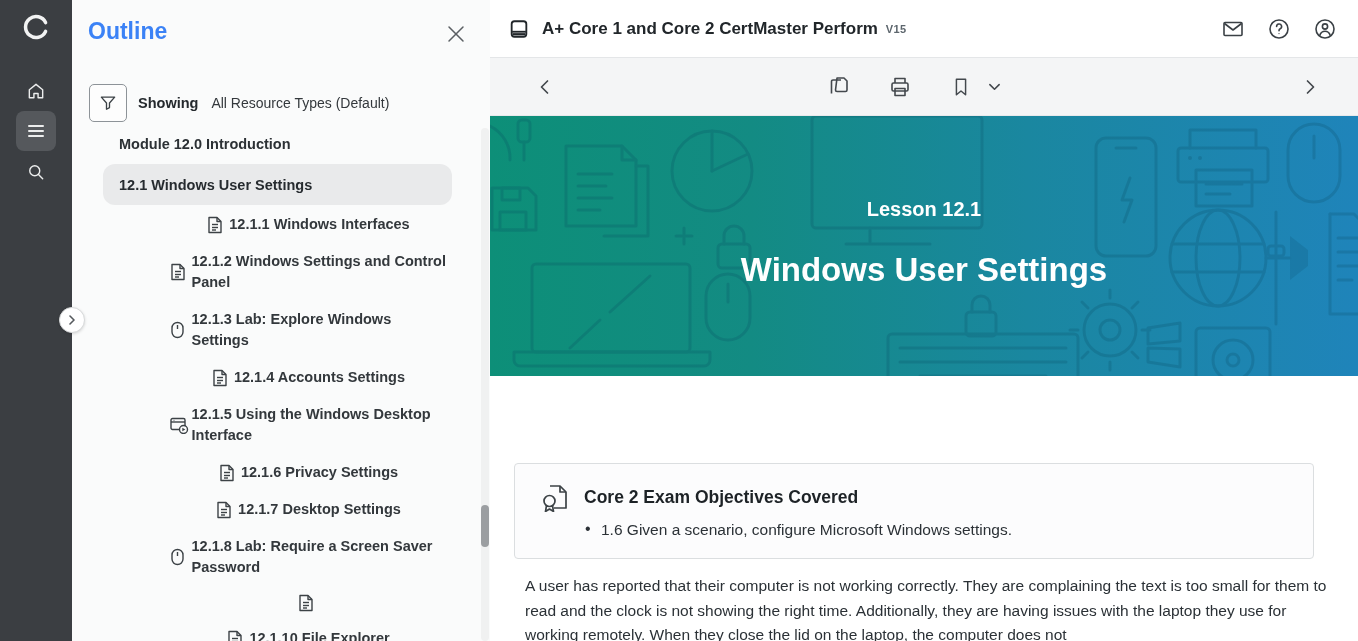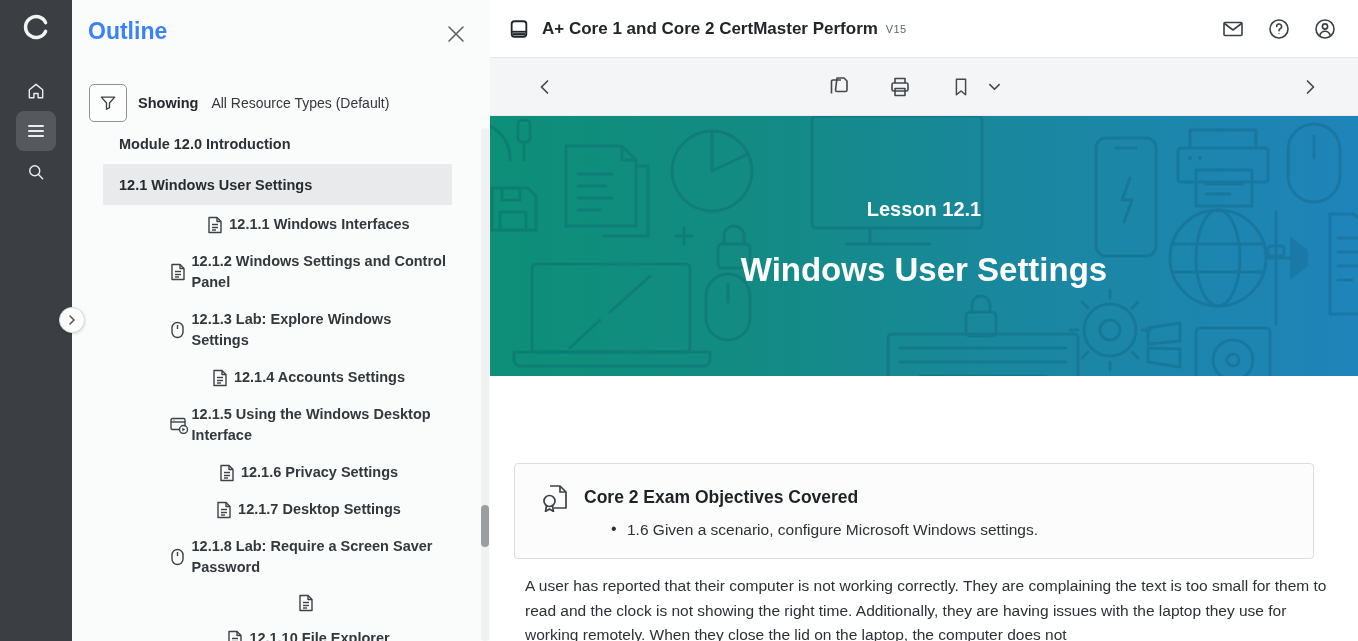--- a/index.html
+++ b/index.html
@@ -27,34 +27,34 @@
   .outline-title { position:absolute; left:16px; top:18px; font-size:23px; font-weight:bold; color:#3b82f6; }
   .outline-close { position:absolute; left:371px; top:21px; width:26px; height:26px; display:flex;
                    align-items:center; justify-content:center; cursor:pointer; }
   .filter-row { position:absolute; left:17px; top:84px; display:flex; align-items:center; }
   .filter-btn { width:38px; height:38px; border:1px solid #8d9398; border-radius:5px; background:#fdfdfd;
                 display:flex; align-items:center; justify-content:center; cursor:pointer; }
   .filter-showing { margin-left:11px; font-size:14.5px; font-weight:bold; color:#24292d; }
   .filter-value { margin-left:13px; font-size:14px; color:#33383c; }
   .module-head { position:absolute; left:47px; top:136px; font-size:14.5px; font-weight:bold; color:#2c3135; }
   .selected-row { position:absolute; left:31px; top:164px; width:349px; height:41px; background:#e9eaeb;
-                  border-radius:1px; display:flex; align-items:center; padding-left:16px; cursor:pointer; }
+                  border-radius:12px; display:flex; align-items:center; padding-left:16px; cursor:pointer; }
   .selected-row .lbl { font-size:14.5px; font-weight:bold; color:#262b2f; }
   .outline-list { position:absolute; left:0; top:206px; width:418px; list-style:none; }
   .outline-list li { display:flex; align-items:center; padding:8px 40px 8px 95px; cursor:pointer;justify-content:center; }
   .outline-list .ic { flex:0 0 22px; color:#3c4246; }
   .outline-list .lbl { font-size:14.5px; font-weight:bold; color:#33383c; line-height:21px; max-width:256px; }
   .sb-track { position:absolute; right:1px; top:128px; width:8px; height:513px; background:#f0f1f1; border-radius:4px; }
   .sb-thumb { position:absolute; right:1px; top:505px; width:8px; height:42px; background:#9b9ea1; border-radius:4px; cursor:grab; }
 
   
   .main { position:absolute; left:490px; top:0; width:868px; height:641px; background:#fff; }
   .app-header { height:58px; border-bottom:1px solid #e4e6e8; display:flex; align-items:center; padding:0 20px 0 18px; }
   .hdr-title { margin-left:12px; font-size:17px; font-weight:bold; color:#21262a; }
-  .hdr-ver { margin-left:8px; font-size:11px; font-weight:normal; color:#5d666d; letter-spacing:.4px; }
+  .hdr-ver { margin-left:8px; font-size:11px; font-weight:bold; color:#5d666d; letter-spacing:.4px; }
   .hdr-right { margin-left:auto; display:flex; align-items:center; gap:20px; }
   .hdr-icon { width:26px; height:26px; display:flex; align-items:center; justify-content:center; cursor:pointer; color:#3a4045; }
 
   .toolbar { position:relative; height:58px; background:#f4f5f6; border-bottom:1px solid #e8e9eb;
              display:flex; align-items:center; color:#43484d; }
   .tb-left { position:absolute; left:47px; cursor:pointer; }
   .tb-right { position:absolute; right:40px; cursor:pointer; }
   .tb-center { position:absolute; left:50%; transform:translateX(-56%); display:flex; align-items:center; gap:38px; }
   .tb-bm-group { display:flex; align-items:center; gap:16px; }
   .tb-icon { cursor:pointer; }
@@ -65,21 +65,21 @@
   .lesson-label { position:absolute; left:0; width:100%; top:82px; text-align:center;
                   font-size:20px; font-weight:bold; color:#fff; }
   .lesson-title { position:absolute; left:0; width:100%; top:135px; text-align:center;
                   font-size:33px; font-weight:bold; color:#fff; }
 
   .objectives { position:absolute; left:24px; top:463px; width:800px; height:96px; background:#fcfcfd;
                 border:1px solid #dbdee0; border-radius:4px; }
   .obj-head { display:flex; align-items:center; gap:14px; margin:18px 0 0 27px; }
   .obj-title { font-size:17.5px; font-weight:bold; color:#1d2226; }
   .obj-list { margin:9px 0 0 86px; list-style:none; }
-  .obj-list li { position:relative; font-size:15.5px; color:#2b3136;margin-left:26px; }
+  .obj-list li { position:relative; font-size:15.5px; color:#2b3136; }
   .obj-list li::before { content:"•"; position:absolute; left:-16px; top:-1px; font-size:16px; color:#2b3136; }
 
   .paragraph { position:absolute; left:35px; top:574px; width:812px; font-size:15.5px;
                line-height:24.5px; color:#2b3136; }
 </style>
 </head>
 <body>
 
 <div class="app">
 

